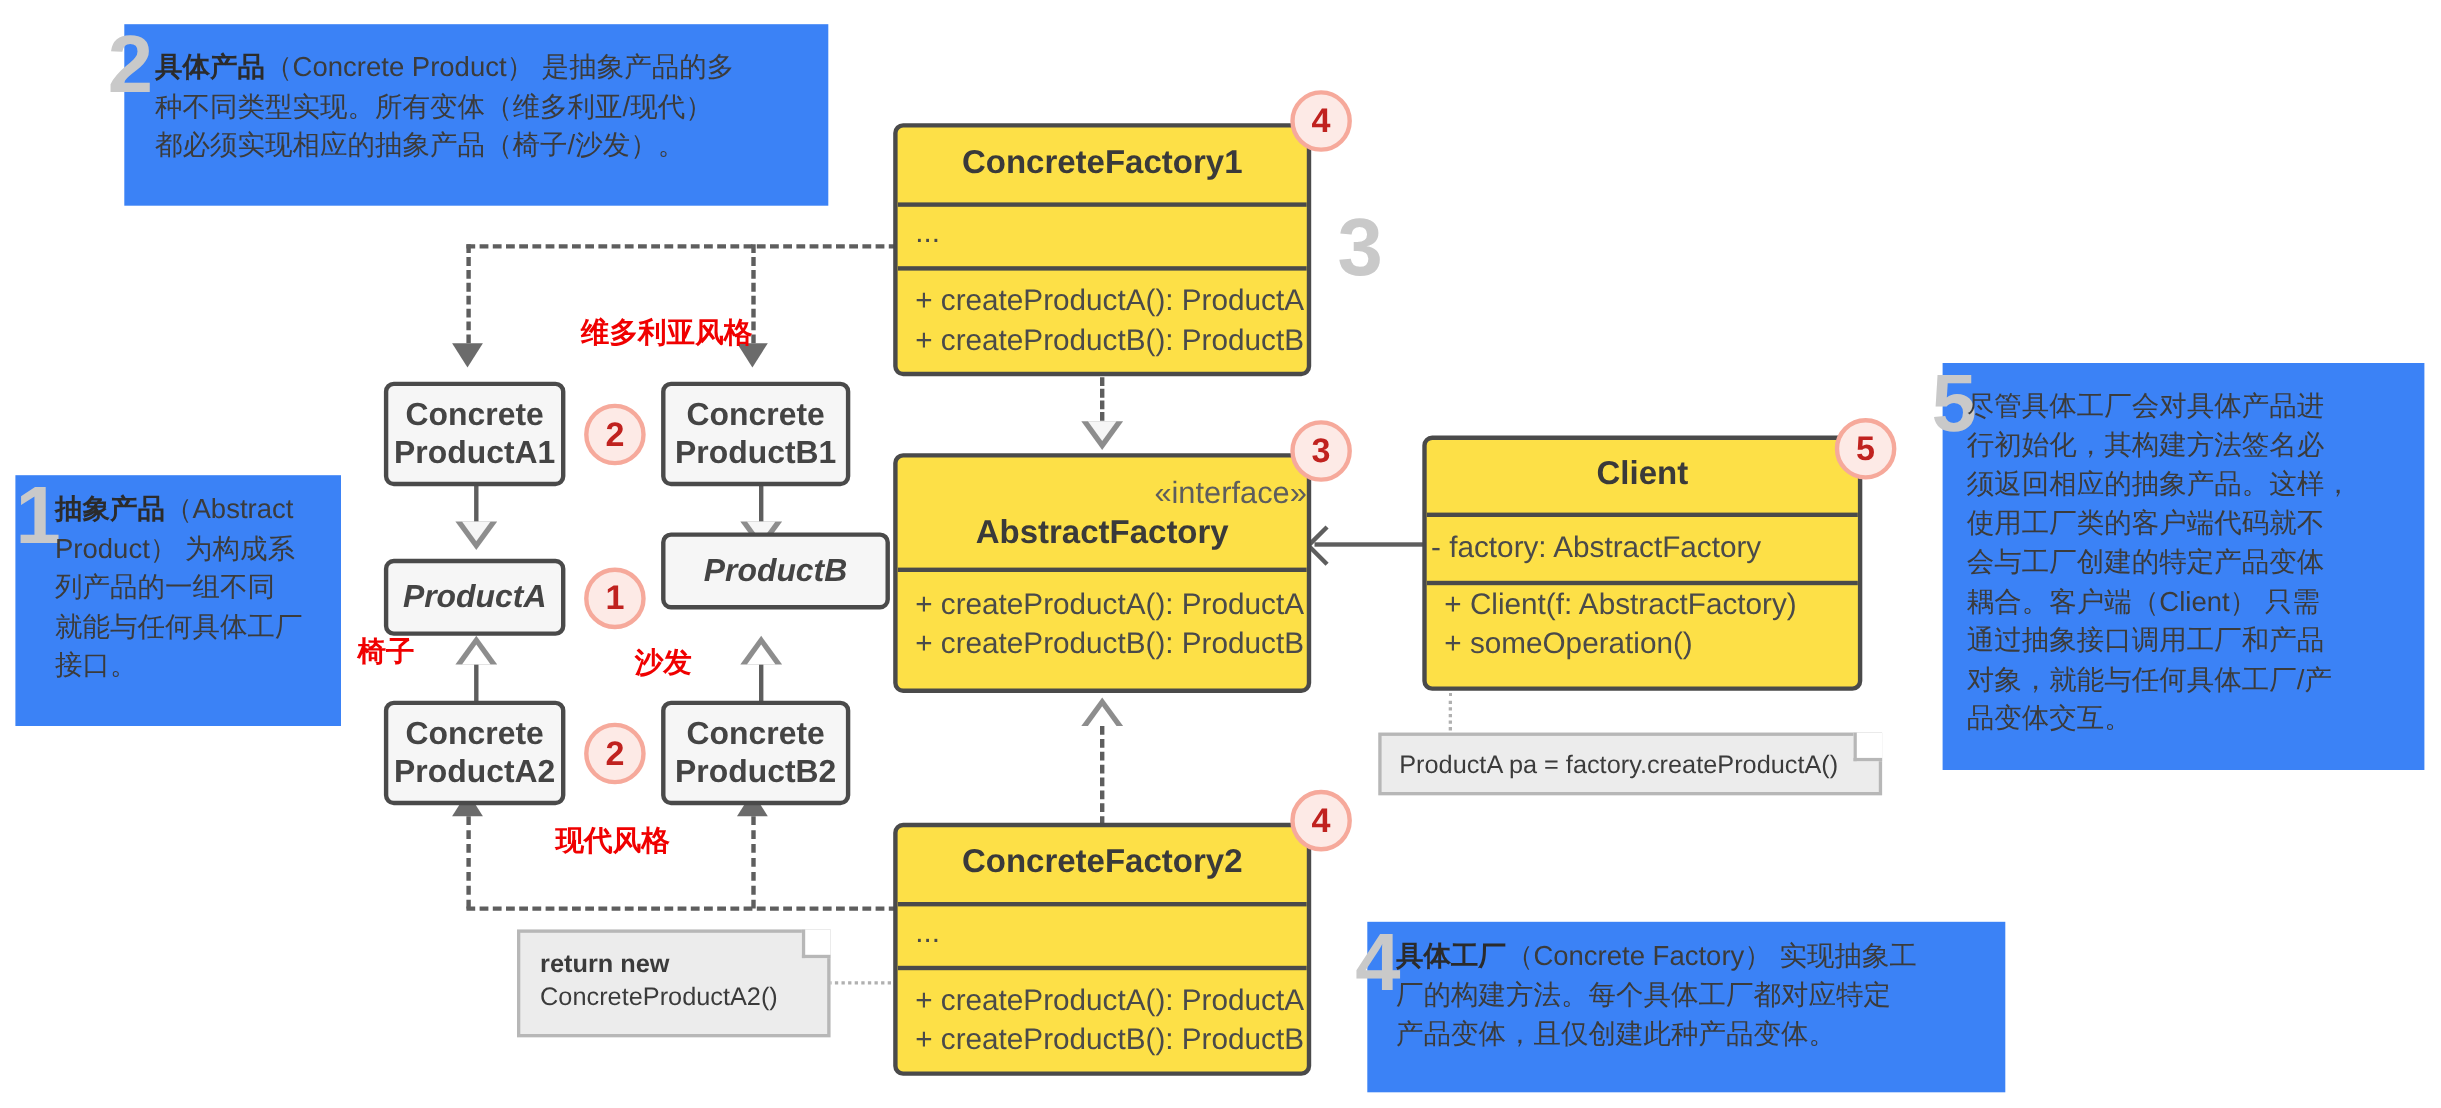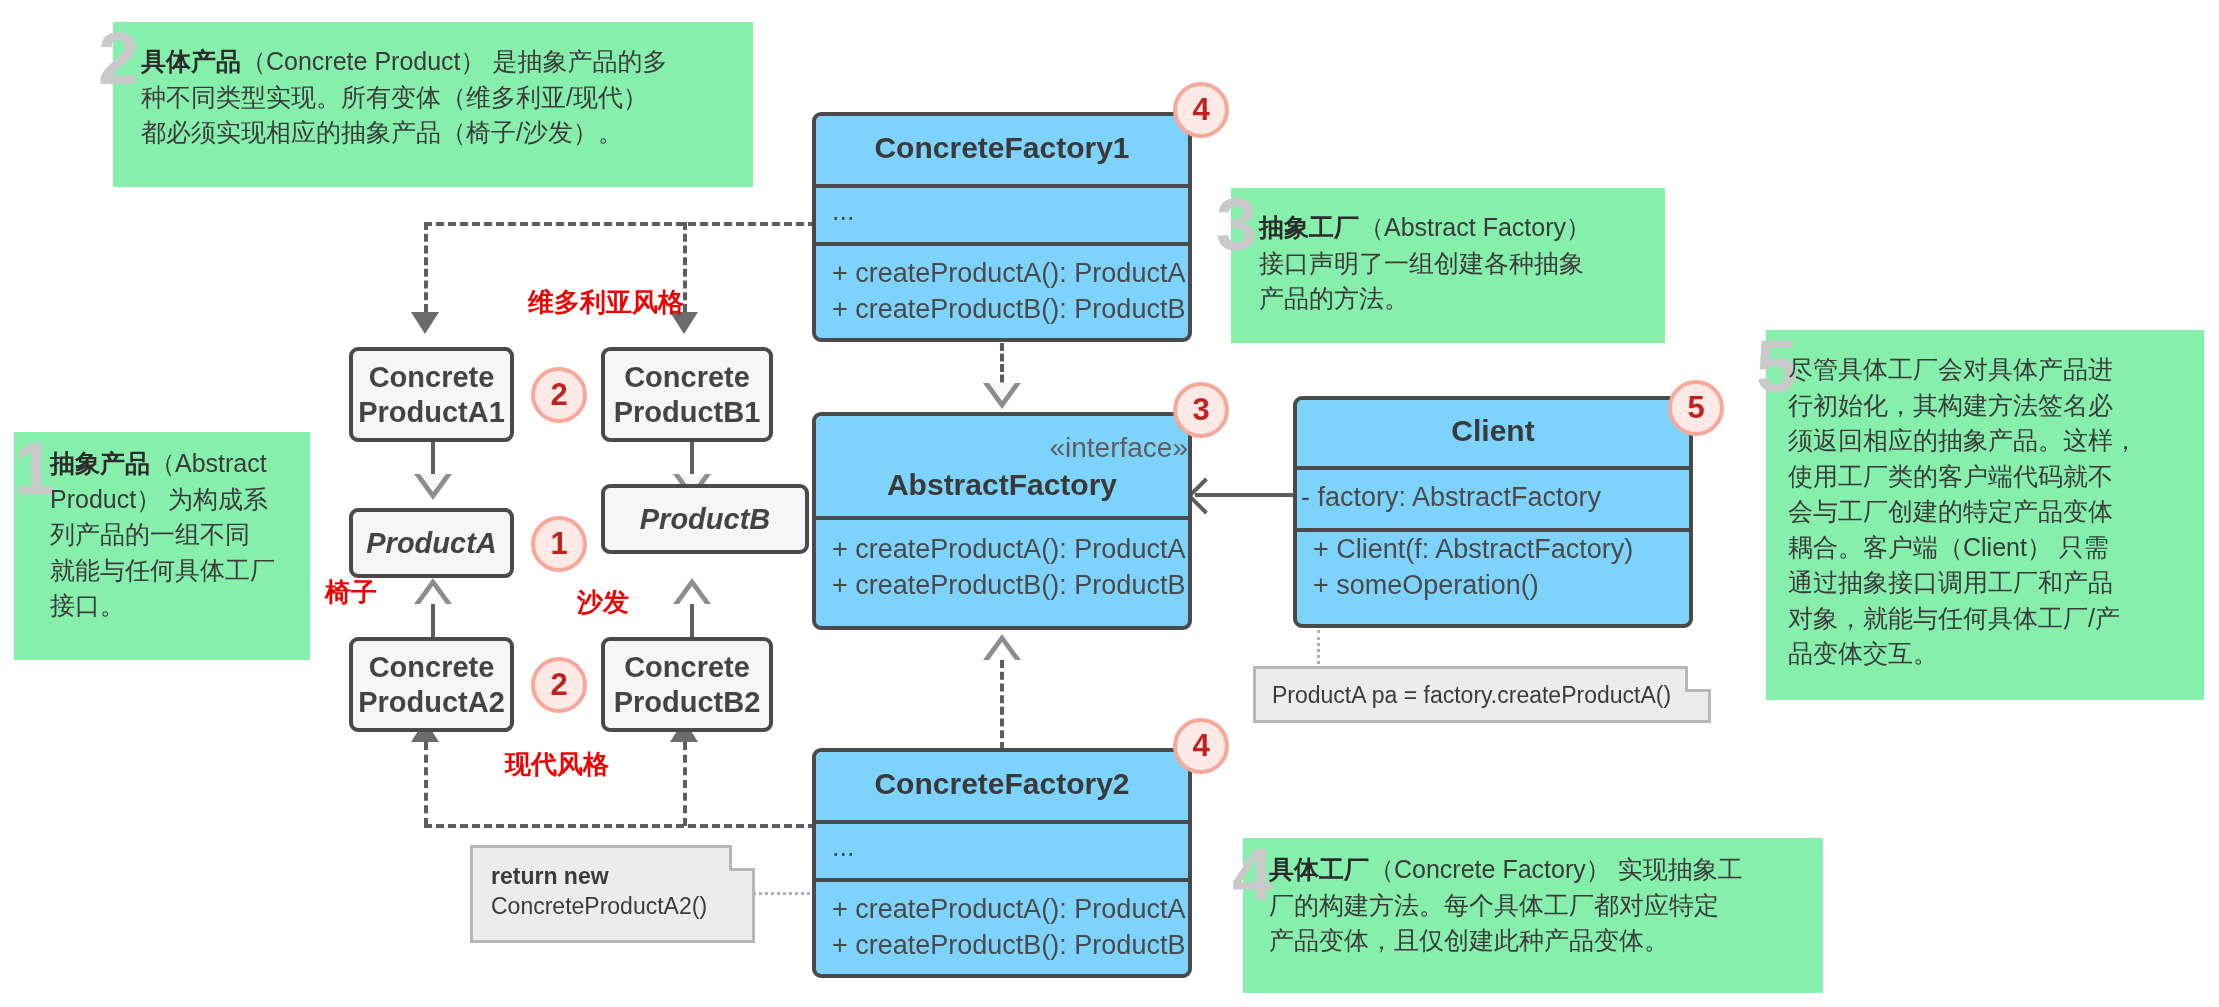--- a/index.html
+++ b/index.html
@@ -4,30 +4,30 @@
 <style>
   html,body{margin:0;padding:0;background:#ffffff;}
   body{
     font-family:"Liberation Sans","DejaVu Sans",sans-serif;
     width:2219px;height:1007px;position:relative;overflow:hidden;
     -webkit-font-smoothing:antialiased;
   }
   #stage{position:absolute;left:0;top:0;width:2219px;height:1007px;}
 
   
-  .note{position:absolute;background:#86efac;color:#3b3b3b;
+  .note{position:absolute;background:#3b82f6;color:#3b3b3b;
         font-size:25px;line-height:1.42;box-sizing:border-box;}
   .note .body{position:relative;z-index:2;}
   .note b{font-weight:bold;color:#2b2b2b;}
   .bignum{position:absolute;font-size:74px;font-weight:bold;color:#c9c9c9;
           line-height:1;z-index:1;user-select:none;}
 
   
   .uml{position:absolute;border:4px solid #4a4a4a;border-radius:9px;
-       background:#7dd3fc;box-sizing:border-box;overflow:hidden;}
+       background:#fde047;box-sizing:border-box;overflow:hidden;}
   .uml .sec{box-sizing:border-box;}
   .uml .sec + .sec{border-top:4px solid #4a4a4a;}
   .uml .title{font-weight:bold;text-align:center;color:#3a3a3a;}
   .uml .stereo{text-align:right;color:#5d5d5d;font-weight:normal;}
   .uml .row{color:#4a4a4a;white-space:nowrap;}
 
   .title-lg{font-size:30px;}
   .row-lg{font-size:27px;line-height:1.33;}
 
   
@@ -94,27 +94,20 @@
   <div class="bignum" style="left:98px;top:22px;">2</div>
   <div class="note" style="left:113px;top:22px;width:640px;height:165px;padding:22px 16px 18px 28px;">
     <div class="body">
       <div><b>具体产品</b><span>（Concrete Product） 是抽象产品的多</span></div>
       <div>种不同类型实现。所有变体（维多利亚/现代）</div>
       <div>都必须实现相应的抽象产品（椅子/沙发）。</div>
     </div>
   </div>
 
   <div class="bignum" style="left:1216px;top:188px;">3</div>
-  <div class="note" style="left:1231px;top:188px;width:434px;height:155px;padding:22px 16px 18px 28px;">
-    <div class="body">
-      <div><b>抽象工厂</b><span>（Abstract Factory）</span></div>
-      <div>接口声明了一组创建各种抽象</div>
-      <div>产品的方法。</div>
-    </div>
-  </div>
 
   <div class="bignum" style="left:14px;top:432px;">1</div>
   <div class="note" style="left:14px;top:432px;width:296px;height:228px;padding:14px 14px 14px 36px;">
     <div class="body">
       <div><b>抽象产品</b><span>（Abstract</span></div>
       <div>Product） 为构成系</div>
       <div>列产品的一组不同</div>
       <div>就能与任何具体工厂</div>
       <div>接口。</div>
     </div>

